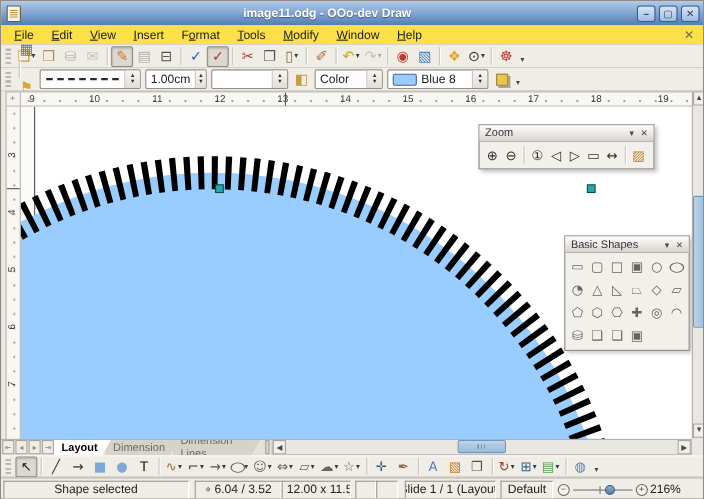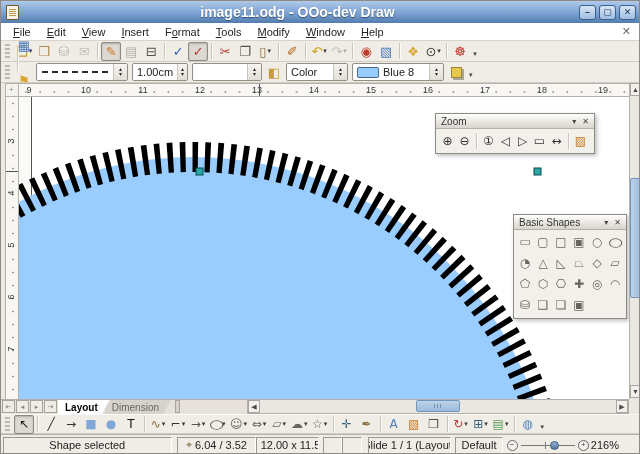--- a/index.html
+++ b/index.html
@@ -7,27 +7,27 @@
   body { font-family:"Liberation Sans","DejaVu Sans",sans-serif; font-size:11px; color:#222; }
   #app { position:relative; width:640px; height:454px; background:#EDE9E3; border:1px solid #8F8B84; overflow:hidden; }
   .abs { position:absolute; }
 
   
   #titlebar { left:0; top:0; width:640px; height:22px;
     background:linear-gradient(180deg,#AFC9EA 0%,#7CA2D1 55%,#527CB0 100%);
     display:flex; align-items:center; padding:0 5px; }
   #title-icon { width:13px; height:15px; background:#F7F3E8; border:1px solid #6B5B2E; border-radius:1px; position:relative; }
   #title-icon:before { content:""; position:absolute; left:2px; top:3px; width:7px; height:1px; box-shadow:0 2px 0 #B89B4A,0 4px 0 #B89B4A,0 6px 0 #B89B4A; background:#B89B4A; }
-  #title-text { flex:1; text-align:center; color:#FFF; font-weight:bold; font-size:14px; text-shadow:0 1px 1px rgba(0,0,0,.45); }
+  #title-text { flex:1; text-align:center; color:#FFF; font-weight:bold; font-size:11px; text-shadow:0 1px 1px rgba(0,0,0,.45); }
   .winbtn { width:17px; height:15px; margin-left:3px; border:1px solid #39608F; border-radius:3px;
     background:linear-gradient(180deg,#D9E5F4,#9FBEE2); color:#1C3A5E; font-size:9px; font-weight:bold;
     display:flex; align-items:center; justify-content:center; line-height:1; }
 
   
-  #menubar { left:0; top:22px; width:640px; height:18px; background:#ffffff; border-bottom:1px solid #D8D4CD;
+  #menubar { left:0; top:22px; width:640px; height:18px; background:#fde047; border-bottom:1px solid #D8D4CD;
     display:flex; align-items:center; padding:0 4px; }
   .menu-item { padding:1px 8px; cursor:default; }
   .menu-item u { text-decoration:underline; }
   #menubar-close { margin-left:auto; color:#6F6B66; font-size:11px; padding:0 6px; }
 
   
   .bar { display:flex; align-items:center; padding:0 2px; background:#F0EDE7; border-bottom:1px solid #D0CCC5; }
   #tb1 { left:0; top:40px; width:640px; height:21px; }
   #tb2 { left:0; top:61px; width:640px; height:21px; }
   #drawbar { left:0; top:413px; width:640px; height:20px; border-top:1px solid #FBFAF8; }
@@ -465,20 +465,21 @@
       </div>
       <div class="navbtn" data-name="next-page-button">
         <span data-name="next-page-icon">▸</span>
       </div>
       <div class="navbtn" data-name="last-page-button">
         <span data-name="last-page-icon">⇥</span>
       </div>
       <div data-name="tab-lead-spacer" style="width: 6px;"></div>
       <div class="tab active" data-name="tab-layout">Layout</div>
       <div class="tab" data-name="tab-controls">Dimension</div>
+      <div class="tab" data-name="tab-dimension-lines">Dimension Lines</div>
       <div data-name="tab-scrollbar-splitter" id="tab-splitter"></div>
     </div>
   <div id="hscroll" class="abs" data-name="horizontal-scrollbar">
     <div class="sbtn" style="left:0;top:0;width:12px;height:13px" data-name="scroll-left-button">
         <span data-name="scroll-left-icon">◀</span>
       </div>
     <div id="hthumb" data-name="horizontal-scrollbar-thumb"></div>
     <div class="sbtn" style="left:368px;top:0;width:12px;height:13px" data-name="scroll-right-button">
         <span data-name="scroll-right-icon">▶</span>
       </div>

